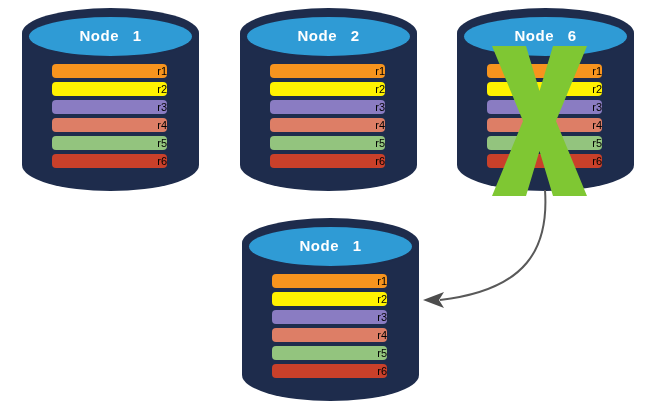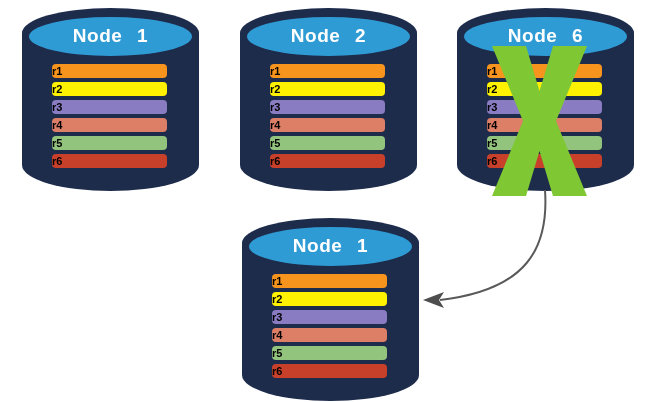--- a/index.html
+++ b/index.html
@@ -30,32 +30,32 @@
     border-radius: 50%;
   }
   .cyl-top {
     position: absolute; left: 7px; right: 7px; top: 9px; height: 39px;
     background: #2F9BD5;
     border-radius: 50%;
   }
   .node-title {
     position: absolute; left: 0; right: 0; top: 18px;
     text-align: center;
-    color: #ffffff; font-size: 19px; font-weight: bold;
+    color: #ffffff; font-size: 15px; font-weight: bold;
     word-spacing: 9px; letter-spacing: 0.5px;
     line-height: 20px;
   }
   .records {
     position: absolute; left: 30px; right: 32px; top: 56px;
     display: flex; flex-direction: column; gap: 4px;
   }
   .record {
     height: 14px; border-radius: 4px;
-    text-align: left; line-height: 14px;
-    font-size: 11px; font-weight: bold; color: #000000;
+    text-align: right; line-height: 14px;
+    font-size: 11px; font-weight: normal; color: #000000;
   }
 
   
   .fail-x {
     position: absolute; left: 33px; top: 38px;
     width: 99px; height: 150px;
     z-index: 6;
   }
 
   

